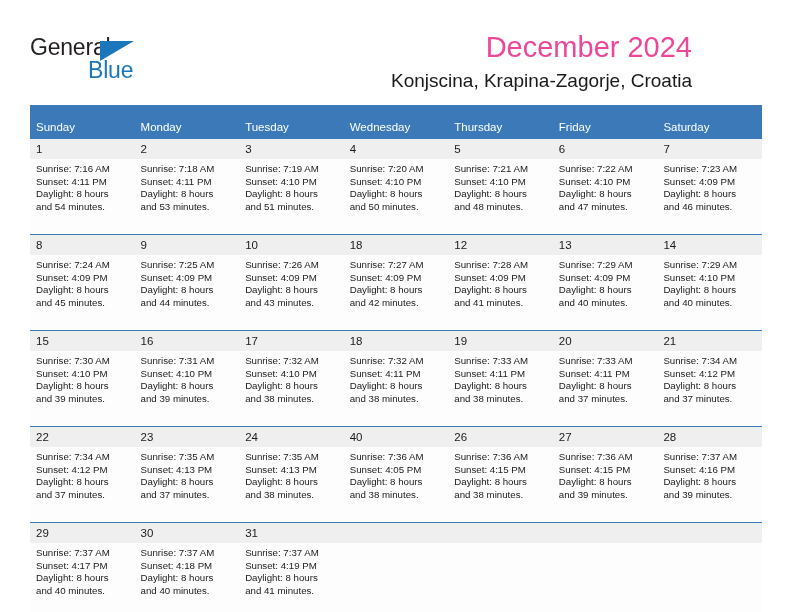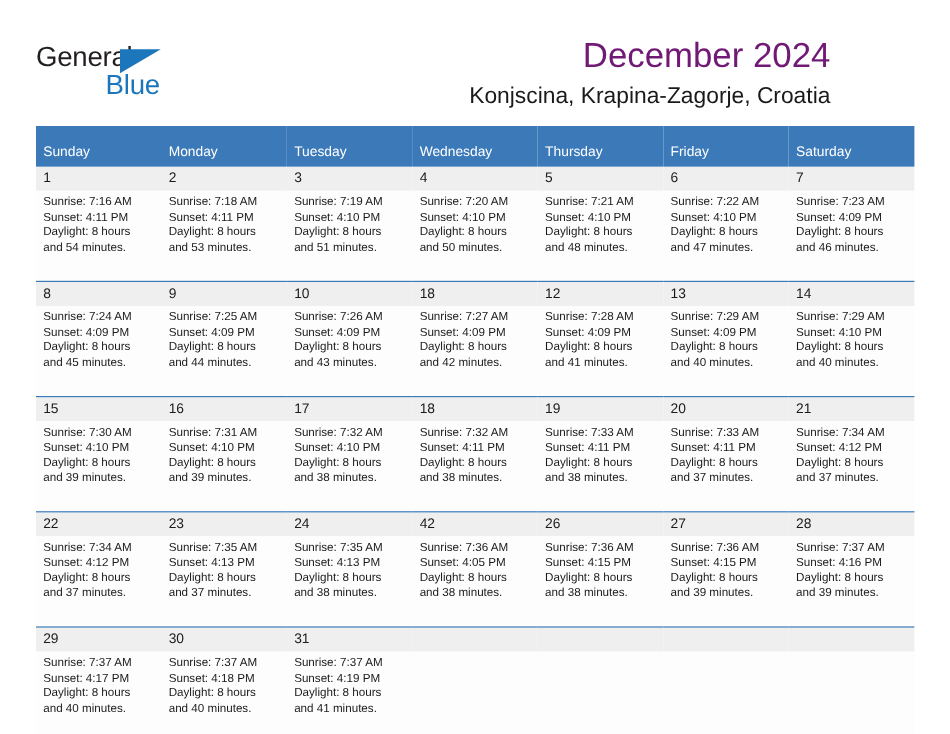--- a/index.html
+++ b/index.html
@@ -62,21 +62,21 @@
 
   .title-block {
     position: absolute;
     right: 32px;
     top: 30px;
     text-align: right;
   }
   .month-title {
     font-size: 29px;
     font-weight: normal;
-    color: #701a75;
+    color: #ec4899;
     line-height: 34px;
     white-space: nowrap;
   }
   .location {
     font-size: 19px;
     color: #1a1a1a;
     line-height: 20px;
     margin-top: 7px;
     white-space: nowrap;
   }
@@ -338,21 +338,21 @@
           <span class="info-line">and 37 minutes.</span>
         </td>
       </tr>
     </tbody>
 
     <tbody>
       <tr class="daynum-row">
         <td>22</td>
         <td>23</td>
         <td>24</td>
-        <td>42</td>
+        <td>40</td>
         <td>26</td>
         <td>27</td>
         <td>28</td>
       </tr>
       <tr class="info-row">
         <td>
           <span class="info-line">Sunrise: 7:34 AM</span>
           <span class="info-line">Sunset: 4:12 PM</span>
           <span class="info-line">Daylight: 8 hours</span>
           <span class="info-line">and 37 minutes.</span>

